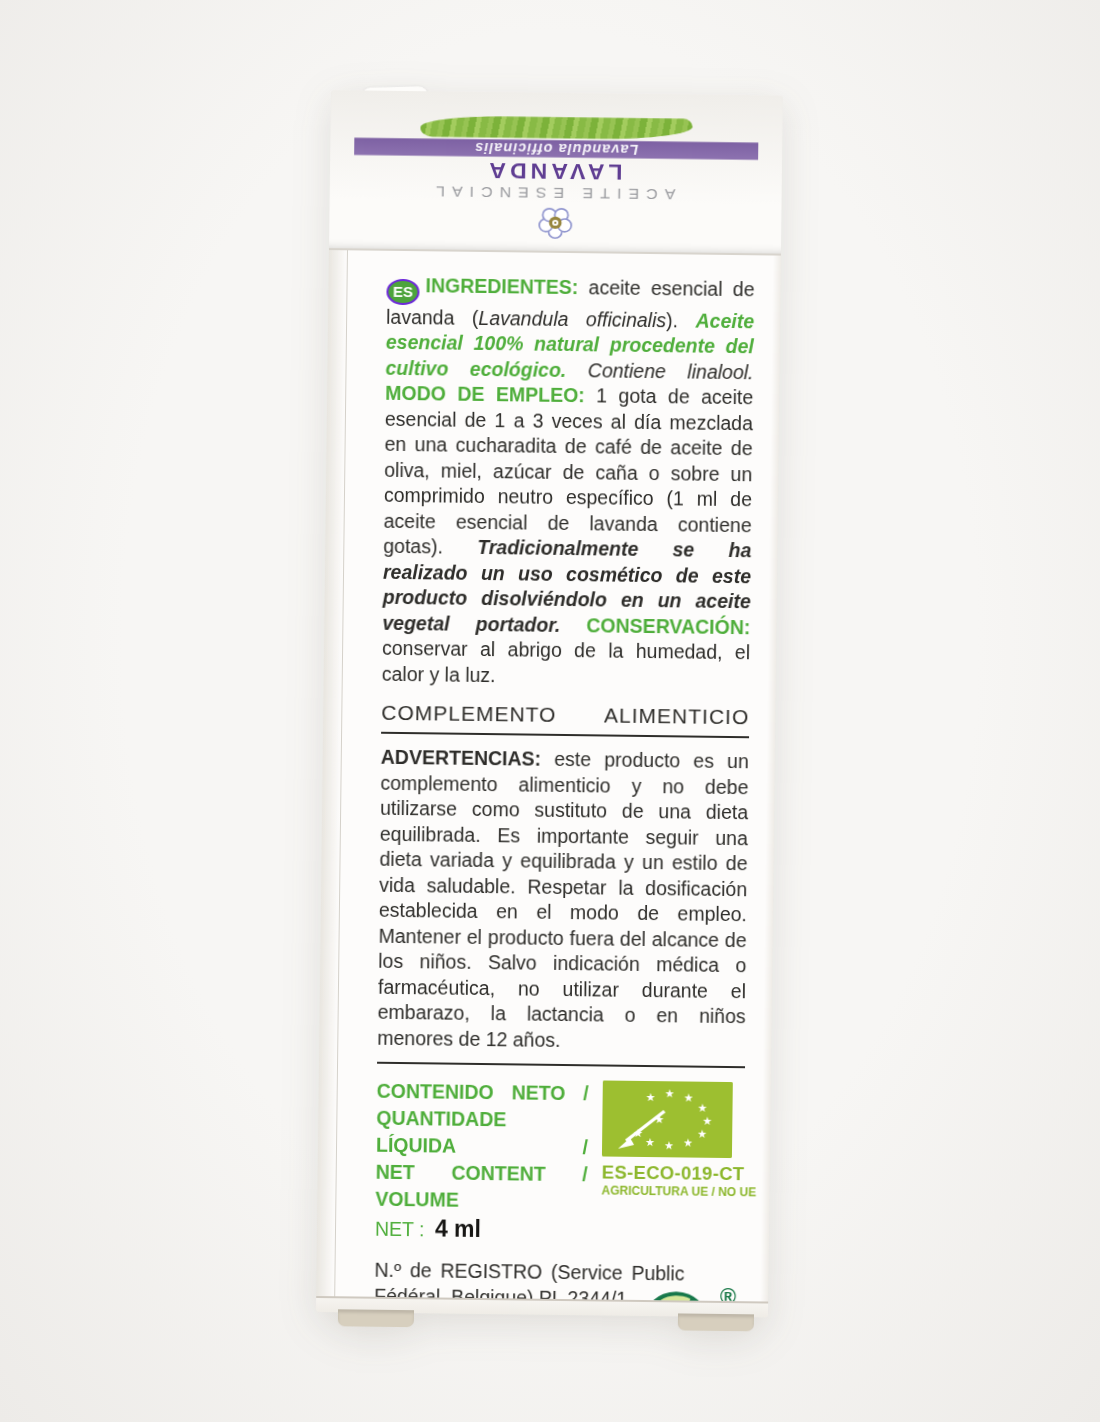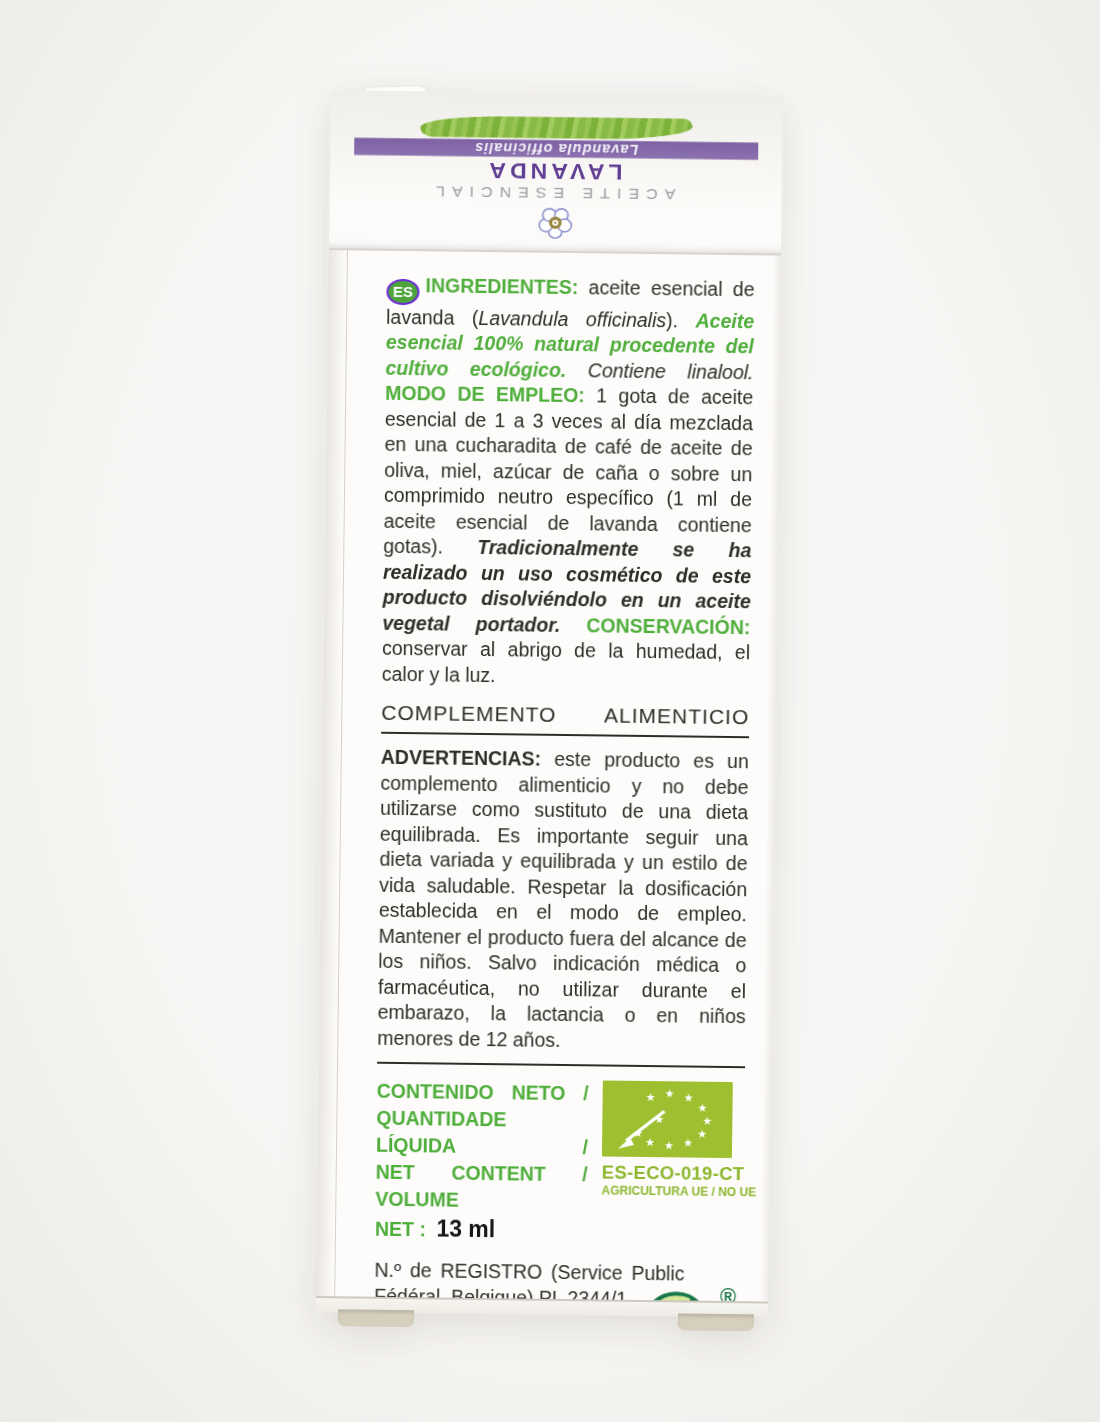--- a/index.html
+++ b/index.html
@@ -114,21 +114,21 @@
   .divider { margin-top:11px; border-top:2px solid #2e2d2a; }
 
   
   .net-row { margin-top:14px; display:flex; gap:14px; }
   .net-col { width:212px; }
   .net-line {
     color:#4fae3b; font-weight:bold; font-size:19.5px; line-height:27px;
     text-align:justify; text-align-last:justify;
   }
   .net-last { margin-top:2px; }
-  .net-last .lbl { color:#4fae3b; font-weight:bold; font-size:19.5px; }
+  .net-last .lbl { color:#4fae3b; font-weight:normal; font-size:19.5px; }
   .net-last .val { color:#171614; font-weight:bold; font-size:23px; margin-left:6px; }
 
   .eco-col { width:138px; }
   .eco-logo { display:block; width:130px; height:76px; background:#9dbf30; border-radius:2px; }
   .eco-code {
     margin-top:5px; color:#8cb72c; font-weight:bold; font-size:18.5px;
     letter-spacing:0.3px; white-space:nowrap;
   }
   .eco-origin { color:#8cb72c; font-weight:bold; font-size:12px; white-space:nowrap; }
 
@@ -196,21 +196,21 @@
 
       <div class="divider"></div>
 
       <div class="net-row">
         <div class="net-col">
           <div class="net-line">CONTENIDO NETO /</div>
           <div class="net-line">QUANTIDADE LÍQUIDA /</div>
           <div class="net-line">NET CONTENT / VOLUME</div>
           <div class="net-last">
             <span class="lbl">NET :</span>
-            <span class="val">13 ml</span>
+            <span class="val">4 ml</span>
           </div>
         </div>
 
         <div class="eco-col">
           <svg class="eco-logo" viewBox="0 0 130 76">
             <rect x="0" y="0" width="130" height="76" fill="#9dbf30"></rect>
             <g fill="#ffffff" font-size="11" text-anchor="middle" font-family="DejaVu Sans, sans-serif">
               <text x="67" y="16">★</text>
                 <text x="48" y="20">★</text>
               <text x="86" y="20">★</text>

